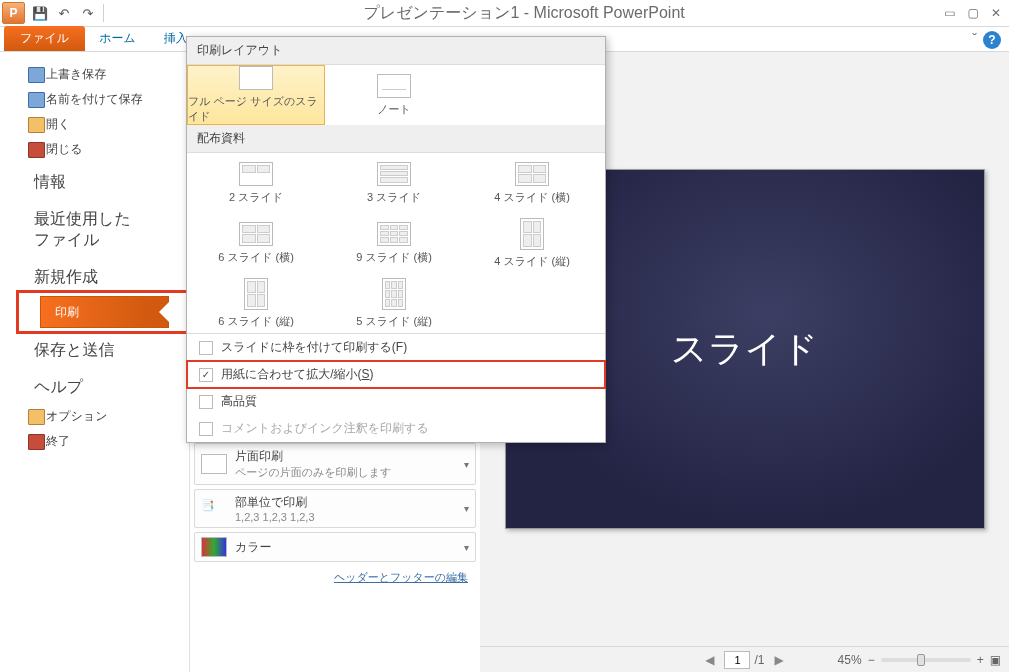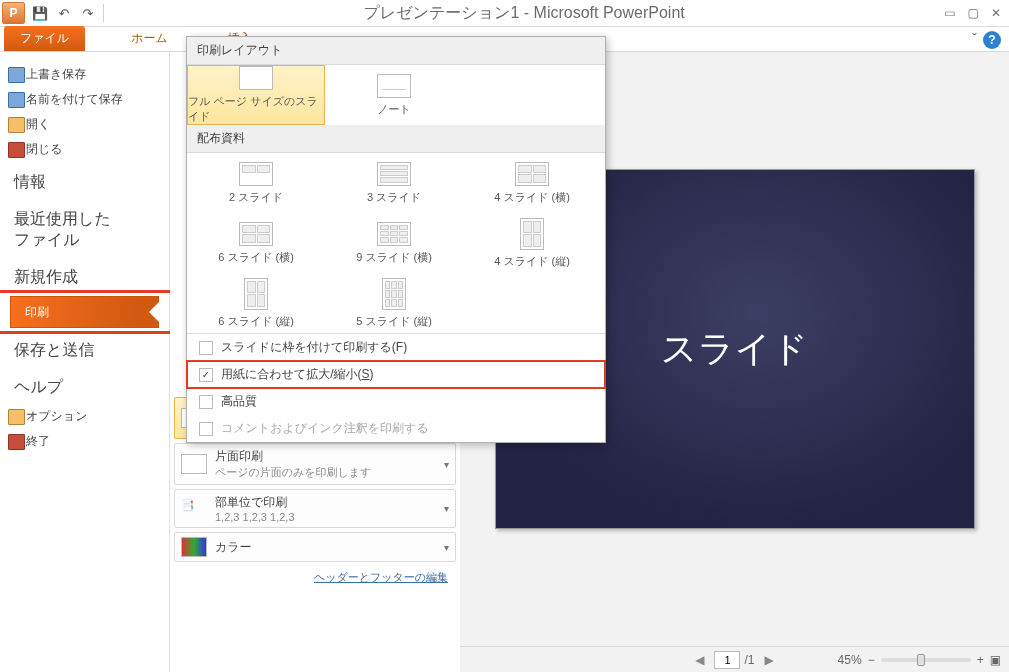--- a/index.html
+++ b/index.html
@@ -11,37 +11,37 @@
   .app-btn span { font-size: 12px; font-weight:bold; color:#fff; }
   .qat { display:flex; gap:6px; margin-left:4px; }
   .qat .i { width:18px; height:18px; display:flex; align-items:center; justify-content:center; color:#5d5d5d; font-size:13px; }
   .qat .sep { width:0; border-left:1px solid #d0d0d0; height:18px; }
   .window-title { flex:1; text-align:center; color:#6b6b6b; font-size:16px; }
   .winctl { display:flex; gap:12px; margin-right:8px; color:#6e6e6e; font-size:12px; }
 
   
   .ribbon { height: 25px; background:#fff; display:flex; align-items:flex-end; padding-left:4px; position:relative; border-bottom:1px solid #d9d9d9;}
   .file-tab { height:25px; padding:0 16px; background:linear-gradient(#f76f1f,#d15a10); color:#fff; font-size:12px; display:flex; align-items:center; border-radius:3px 3px 0 0; }
-  .tab { height:25px; padding:0 14px; color:#a16207; font-size:12px; display:flex; align-items:center;margin-left:32px; }
+  .tab { height:25px; padding:0 14px; color:#0369a1; font-size:12px; display:flex; align-items:center; }
   .ribbon-right { position:absolute; right:8px; top:4px; display:flex; gap:6px; }
   .help-btn { width:18px; height:18px; border-radius:50%; background:#2b83cf; color:#fff; font-size:12px; display:flex; align-items:center; justify-content:center; font-weight:bold; }
   .rmin { color:#6e6e6e; font-size:14px; }
 
   
-  .main { display:flex; height: calc(672px - 27px - 25px); }
+  .main { display:flex; height: calc(672px - 27px - 25px); margin-left: 20px; }
 
   
   .backstage { width: 170px; background:#fff; border-right:1px solid #e0e0e0; padding-top:10px; }
   .bs-item { display:flex; align-items:center; padding:4px 8px 4px 26px; font-size:12px; color:#444; min-height:22px; position:relative; }
   .bs-item.icon::before { content:""; position:absolute; left:8px; width:15px; height:14px; background:#f3c067; border:1px solid #b3803b; border-radius:1px; }
   .bs-item.save::before { background:#7da7d9; border-color:#3b6fa3; }
   .bs-item.close::before { background:#c64d39; border-color:#8d332a; }
   .bs-item.exit::before { background:#c64d39; border-color:#8d332a; }
   .bs-head { padding:10px 14px 6px; font-size:16px; color:#444; }
-  .bs-sel-wrap { padding:2px 10px;text-align:right; }
+  .bs-sel-wrap { padding:2px 20px;text-align:right; }
   .bs-sel { outline:3px solid #e33a24; outline-offset:1px; }
   .bs-sel-inner { background:linear-gradient(90deg,#f76f1f,#d15a10 85%); height:32px; display:flex; align-items:center; color:#fff; font-size:12px; padding-left:14px; border:1px solid #cc5500; position:relative; }
   .bs-sel-inner::after { content:""; position:absolute; right:-1px; top:50%; width:0; height:0; border-top:10px solid transparent; border-bottom:10px solid transparent; border-right:10px solid #fff; transform:translateY(-50%); }
 
   
   .panel { width: 290px; background:#fff; padding:0; position:relative; }
   .opt-group { margin:0 4px 4px; }
   .opt { border:1px solid #d9d9d9; border-radius:2px; display:flex; align-items:center; padding:4px 6px; background:#fdfdfd; position:relative; }
   .opt.sel { border-color:#e8b44e; background:linear-gradient(#fff2c9,#fde69d); }
   .opt .thumb { width:26px; height:20px; border:1px solid #bbb; background:#fff; margin-right:8px; }

